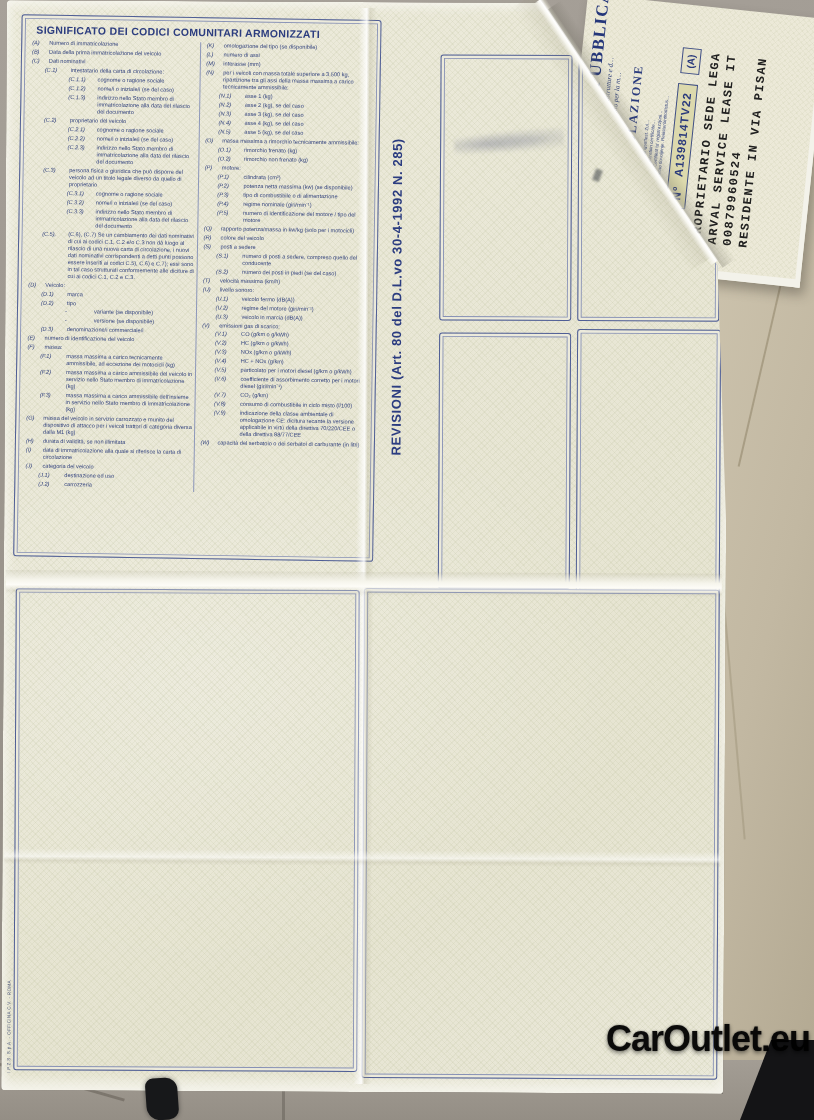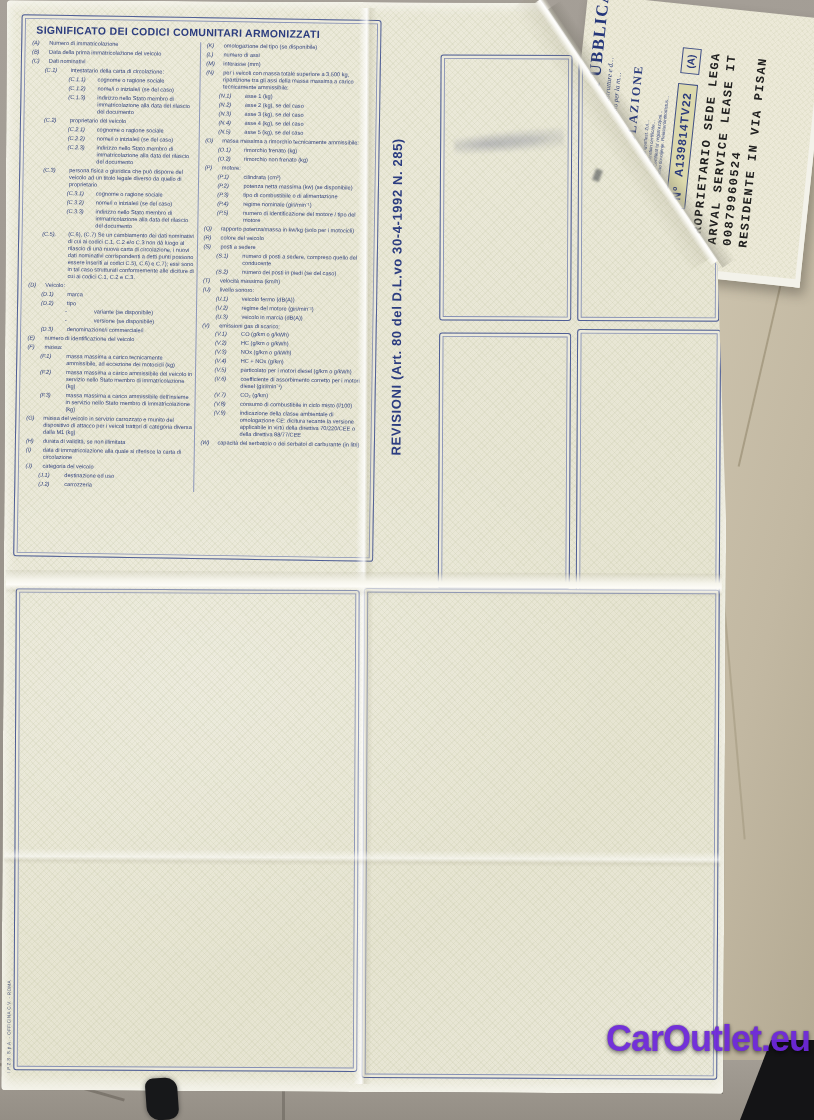--- a/index.html
+++ b/index.html
@@ -116,21 +116,21 @@
   
   .curlstrip{z-index:3;pointer-events:none;}
   #curl-edge{left:621px;top:-27px;width:13px;height:316px;transform:rotate(-34deg);
     background:linear-gradient(90deg,rgba(246,245,238,0),#f7f6ef 35%,#ffffff 55%,rgba(222,220,205,0.6) 78%,rgba(222,220,205,0));}
   #curl-shadow{left:634px;top:-22px;width:16px;height:312px;transform:rotate(-34deg);
     background:linear-gradient(90deg,rgba(90,88,75,0.28),rgba(90,88,75,0));}
   #curl-inner{left:598px;top:-26px;width:26px;height:318px;transform:rotate(-34deg);
     background:linear-gradient(90deg,rgba(150,146,120,0),rgba(150,146,120,0.22));}
 
   #watermark{left:606px;top:1018px;z-index:10;font-size:36px;font-weight:bold;
-    color:#6d28d9;opacity:.95;letter-spacing:-1px;
+    color:#000000;opacity:.95;letter-spacing:-1px;
     text-shadow:0 2px 4px rgba(0,0,0,.5),0 0 2px rgba(0,0,0,.35);}
 </style>
 </head>
 <body>
 
 <div class="abs" id="floor-right"></div>
 <div class="abs crack" id="crack1"></div>
 <div class="abs crack" id="crack2"></div>
 <div class="abs" id="floor-bottom"></div>
 <div class="abs" id="seam1"></div>

